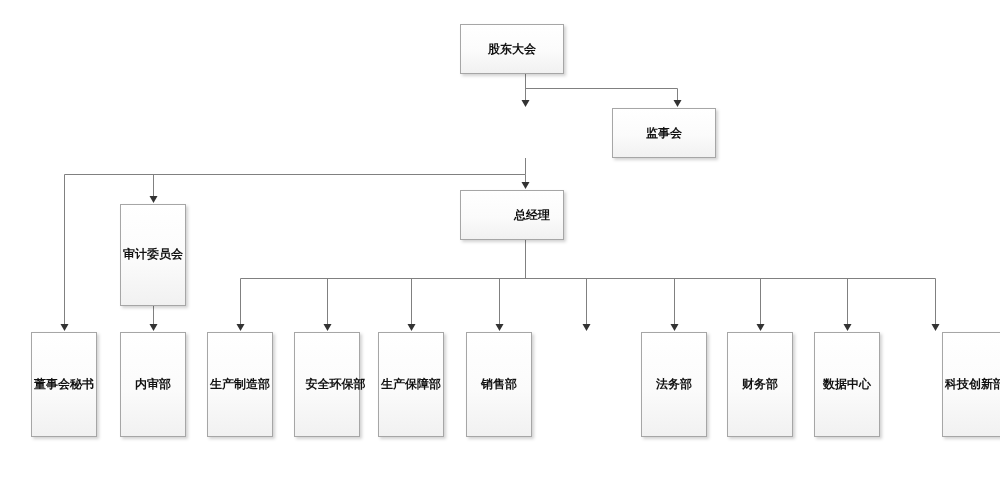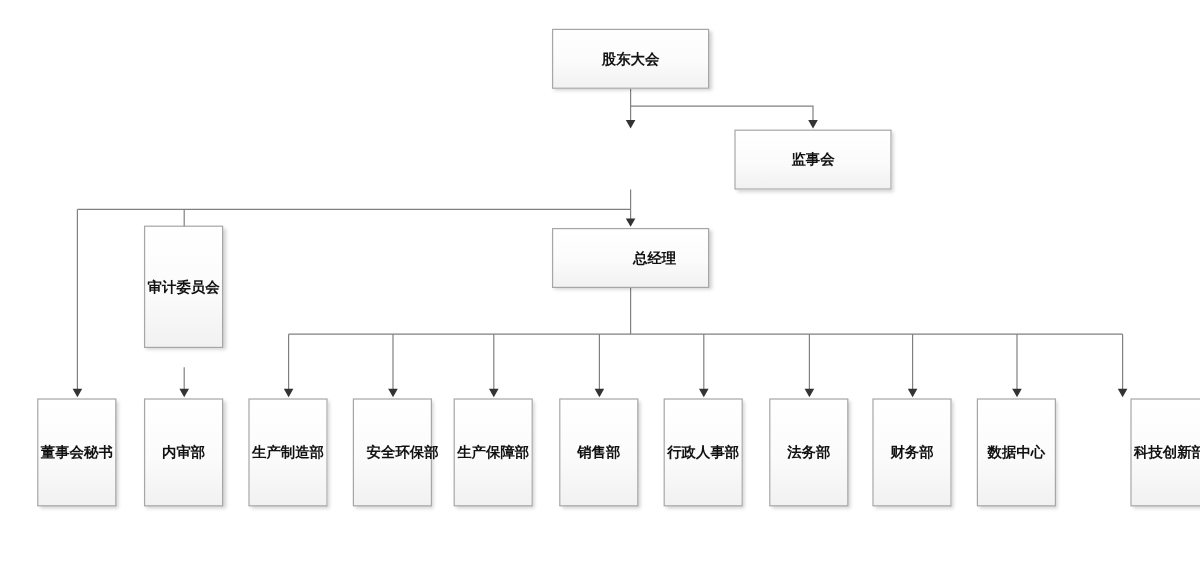--- a/index.html
+++ b/index.html
@@ -32,23 +32,23 @@
     justify-content: center;
     text-align: center;
   }
   .node .label {
     font-size: 12px;
     font-weight: bold;
     color: #111111;
     line-height: 1.2;
     white-space: nowrap;
   }
-  .node.wide  { width: 131px; height: 50px; }
+  .node.wide  { width: 104px; height: 50px; }
   .node.tall  { width: 66px;  height: 102px; }
-  .node.dept  { width: 66px;  height: 90px; top: 332px; }
+  .node.dept  { width: 66px;  height: 105px; top: 332px; }
 </style>
 </head>
 <body>
 
 <div class="canvas">
 
   <svg class="connectors" width="1000" height="485" viewBox="0 0 1000 485">
     <g fill="none" stroke="#808080" stroke-width="1">
       <path d="M525.5 74 V101 M525.5 88.5 H677.5 V101"></path>
       <path d="M525.5 158 V174.5 M64.5 174.5 H525.5 M64.5 174.5 V325 M153.5 174.5 V197 M525.5 174.5 V183"></path>
@@ -76,21 +76,21 @@
 
   <div class="node wide" style="left:460px; top:24px;">
     <span class="label">股东大会</span>
   </div>
 
 
   <div class="node wide" style="left:612px; top:108px;">
     <span class="label">监事会</span>
   </div>
 
-  <div class="node tall" style="left:120px; top:188px;">
+  <div class="node tall" style="left:120px; top:204px;font-family:Liberation Mono, monospace;">
     <span class="label">审计委员会</span>
   </div>
 
   <div class="node wide" style="left:460px; top:190px;padding-left:40px;">
     <span class="label">总经理</span>
   </div>
 
   <div class="node dept" style="left:31px;">
     <span class="label">董事会秘书</span>
   </div>
@@ -108,23 +108,20 @@
   </div>
 
   <div class="node dept" style="left:378px;">
     <span class="label">生产保障部</span>
   </div>
 
   <div class="node dept" style="left:466px;">
     <span class="label">销售部</span>
   </div>
 
-  <div class="node dept" style="left:553px;">
-    <span class="label">行政人事部</span>
-  </div>
 
   <div class="node dept" style="left:641px;">
     <span class="label">法务部</span>
   </div>
 
   <div class="node dept" style="left:727px;justify-content:center;">
     <span class="label">财务部</span>
   </div>
 
   <div class="node dept" style="left:814px;">

